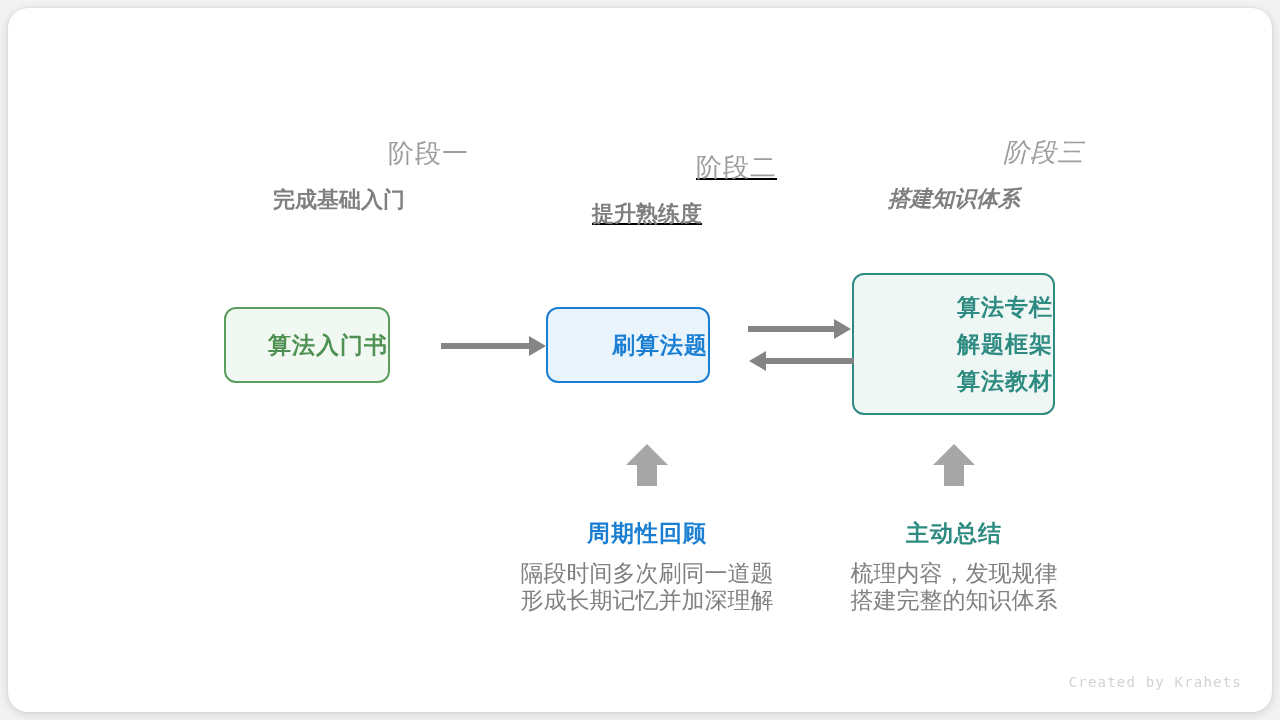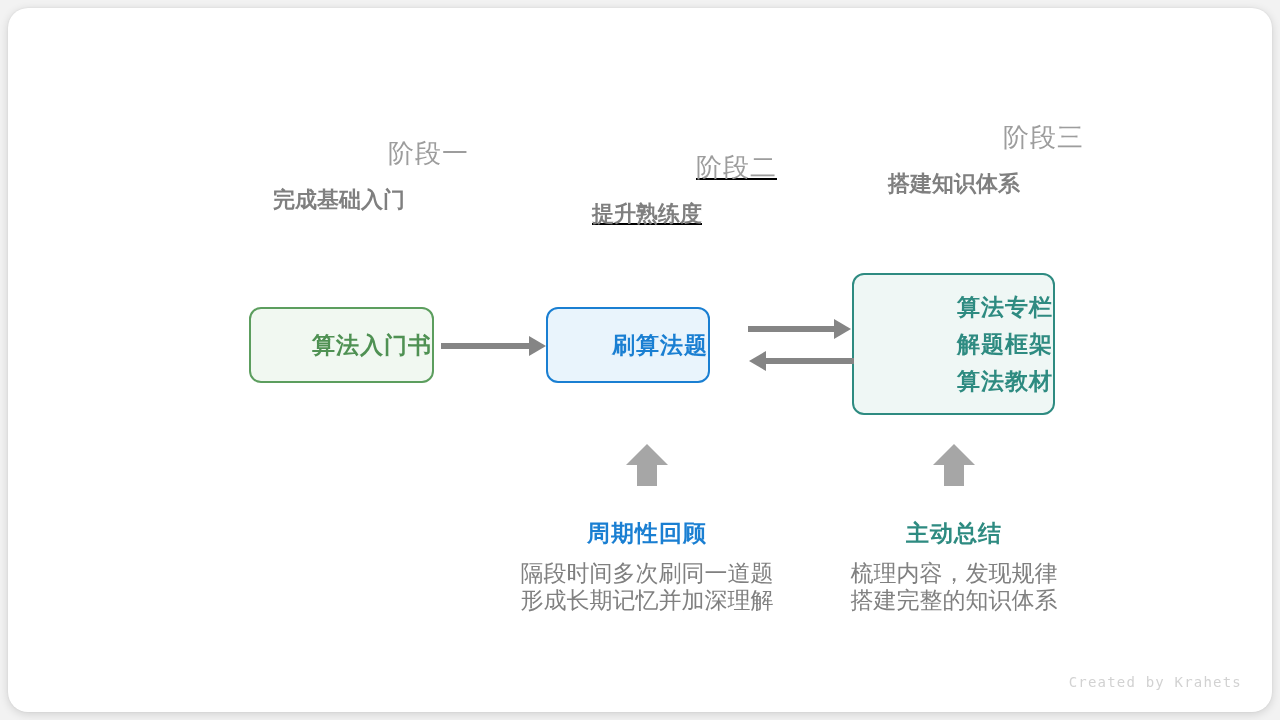--- a/index.html
+++ b/index.html
@@ -59,21 +59,21 @@
     flex-direction: column;
     align-items: flex-end;
     justify-content: center;
     font-weight: bold;
     font-size: 23px;
     letter-spacing: 1px;
   }
   .node .line { line-height: 37px; white-space: nowrap; }
 
   #node-book {
-    left: 241px; top: 299px; width: 185px; height: 76px;
+    left: 216px; top: 299px; width: 166px; height: 76px;
     border: 2px solid #5c9e5e;
     background: #f1f8f1;
     color: #4f9153;
   }
   #node-practice {
     left: 538px; top: 299px; width: 164px; height: 76px;
     border: 2px solid #1a7fd2;
     background: #e9f4fc;
     color: #1a7fd2;
   }
@@ -149,21 +149,21 @@
     <div class="stage-head" style="left:201px; top:128px;">
       <div class="stage-title">阶段一</div>
       <div class="stage-sub">完成基础入门</div>
     </div>
 
     <div class="stage-head" style="left:509px; top:142px;text-decoration:underline;">
       <div class="stage-title">阶段二</div>
       <div class="stage-sub">提升熟练度</div>
     </div>
 
-    <div class="stage-head" style="left:816px; top:112px;">
+    <div class="stage-head" style="left:816px; top:127px;font-style:italic;">
       <div class="stage-title">阶段三</div>
       <div class="stage-sub">搭建知识体系</div>
     </div>
 
     <div class="node" id="node-book">
       <div class="line">算法入门书</div>
     </div>
 
     <div class="node" id="node-practice">
       <div class="line">刷算法题</div>

